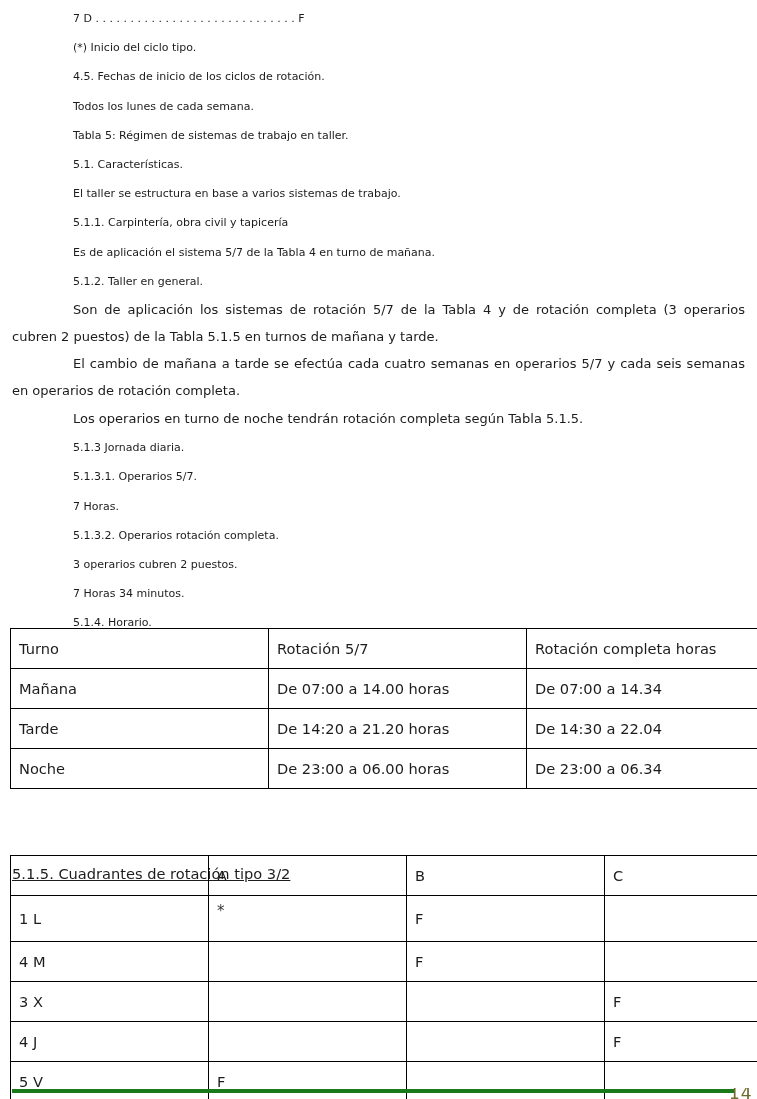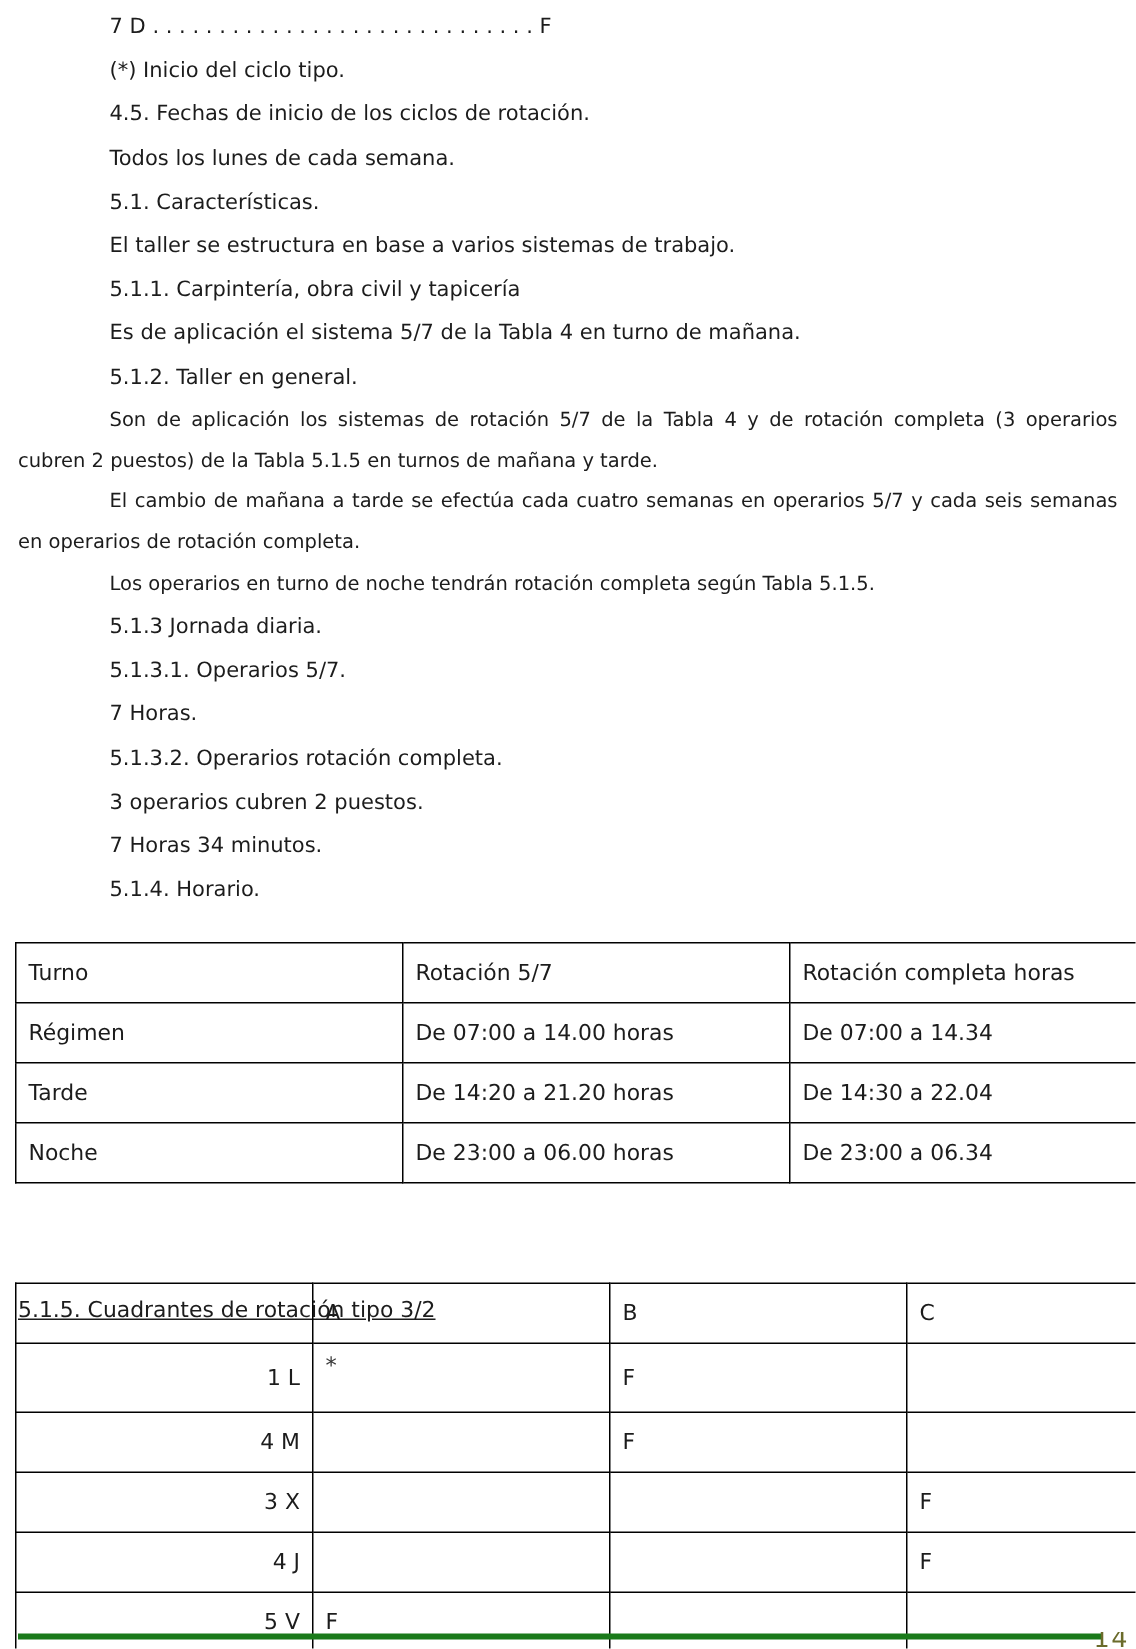--- a/index.html
+++ b/index.html
@@ -22,21 +22,21 @@
     box-sizing: border-box;
   }
   .body-text {
     position: absolute;
     left: 12px;
     right: 12px;
     top: 4px;
     width: 733px;
   }
   .line {
-    font-size: 14px;
+    font-size: 11px;
     line-height: 29.2px;
     color: #1c1c1c;
     white-space: pre;
     padding-left: 61px;
     box-sizing: border-box;
   }
   .para {
     font-size: 13px;
     line-height: 29.2px;
     color: #1c1c1c;
@@ -87,21 +87,21 @@
   #table-horario .c1 { width: 241px; }
   #table-horario .c2 { width: 240px; }
 
   
   #table-cuadrantes {
     left: 10px;
     top: 855px;
     width: 724px;
   }
   #table-cuadrantes td { height: 39px; }
-  #table-cuadrantes .q0 { width: 181px; text-align: right; }
+  #table-cuadrantes .q0 { width: 181px; }
   #table-cuadrantes .q1 { width: 181px; }
   #table-cuadrantes .q2 { width: 181px; }
   #table-cuadrantes .q3 { width: 181px; }
   #table-cuadrantes .mark-star {
     vertical-align: top;
     padding-top: 6px;
     font-size: 14.6px;
   }
   .star-glyph {
     display: inline-block;
@@ -136,20 +136,21 @@
 <body>
 
 <div class="page">
 
   <div class="body-text">
 
     <div class="line">7 D . . . . . . . . . . . . . . . . . . . . . . . . . . . . . F</div>
     <div class="line">(*) Inicio del ciclo tipo.</div>
     <div class="line">4.5. Fechas de inicio de los ciclos de rotación.</div>
     <div class="line">Todos los lunes de cada semana.</div>
+    <div class="line">Tabla 5: Régimen de sistemas de trabajo en taller.</div>
     <div class="line">5.1. Características.</div>
     <div class="line">El taller se estructura en base a varios sistemas de trabajo.</div>
     <div class="line">5.1.1. Carpintería, obra civil y tapicería</div>
     <div class="line">Es de aplicación el sistema 5/7 de la Tabla 4 en turno de mañana.</div>
     <div class="line">5.1.2. Taller en general.</div>
 
     <p class="para tight">Son de aplicación los sistemas de rotación 5/7 de la Tabla 4 y de rotación completa (3 operarios cubren 2 puestos) de la Tabla 5.1.5 en turnos de mañana y tarde.</p>
     <p class="para tight">El cambio de mañana a tarde se efectúa cada cuatro semanas en operarios 5/7 y cada seis semanas en operarios de rotación completa.</p>
     <p class="para">Los operarios en turno de noche tendrán rotación completa según Tabla 5.1.5.</p>
 
@@ -164,21 +165,21 @@
   </div>
 
   <table class="doc-table" id="table-horario">
     <tbody>
       <tr>
         <td class="c0">Turno</td>
         <td class="c1">Rotación 5/7</td>
         <td class="c2">Rotación completa horas</td>
       </tr>
       <tr>
-        <td class="c0">Régimen</td>
+        <td class="c0">Mañana</td>
         <td class="c1">De 07:00 a 14.00 horas</td>
         <td class="c2">De 07:00 a 14.34</td>
       </tr>
       <tr>
         <td class="c0">Tarde</td>
         <td class="c1">De 14:20 a 21.20 horas</td>
         <td class="c2">De 14:30 a 22.04</td>
       </tr>
       <tr>
         <td class="c0">Noche</td>

